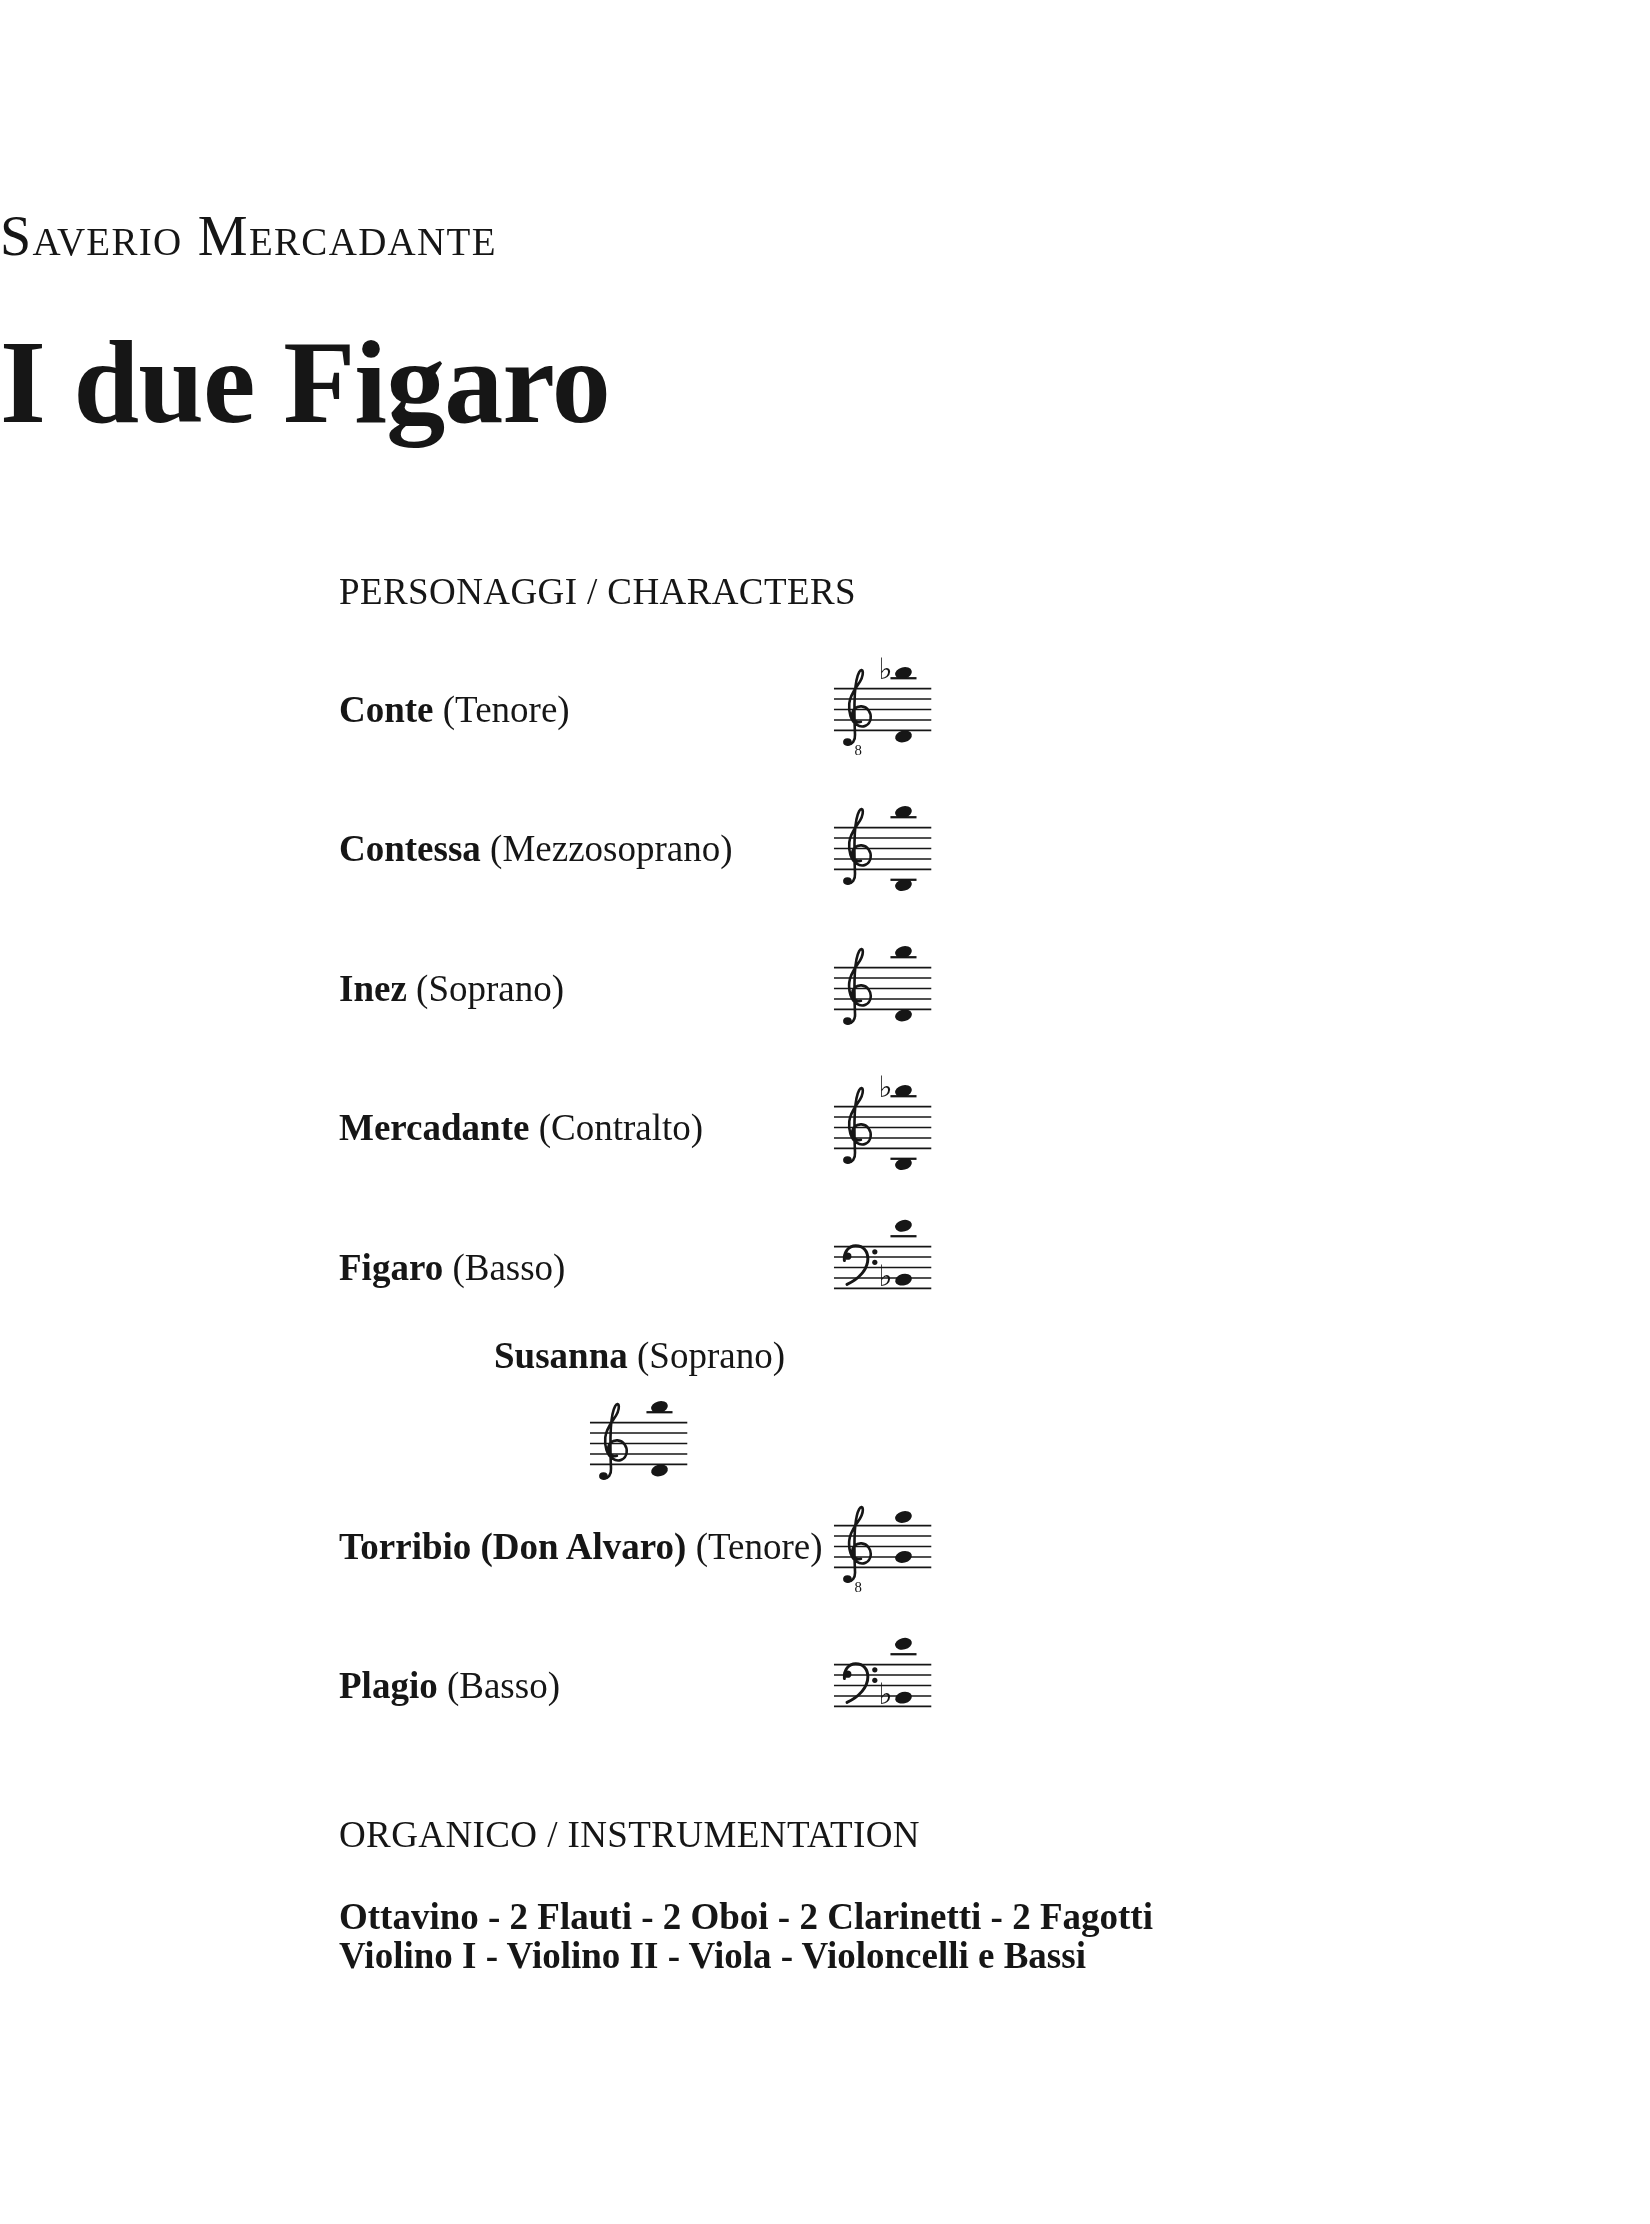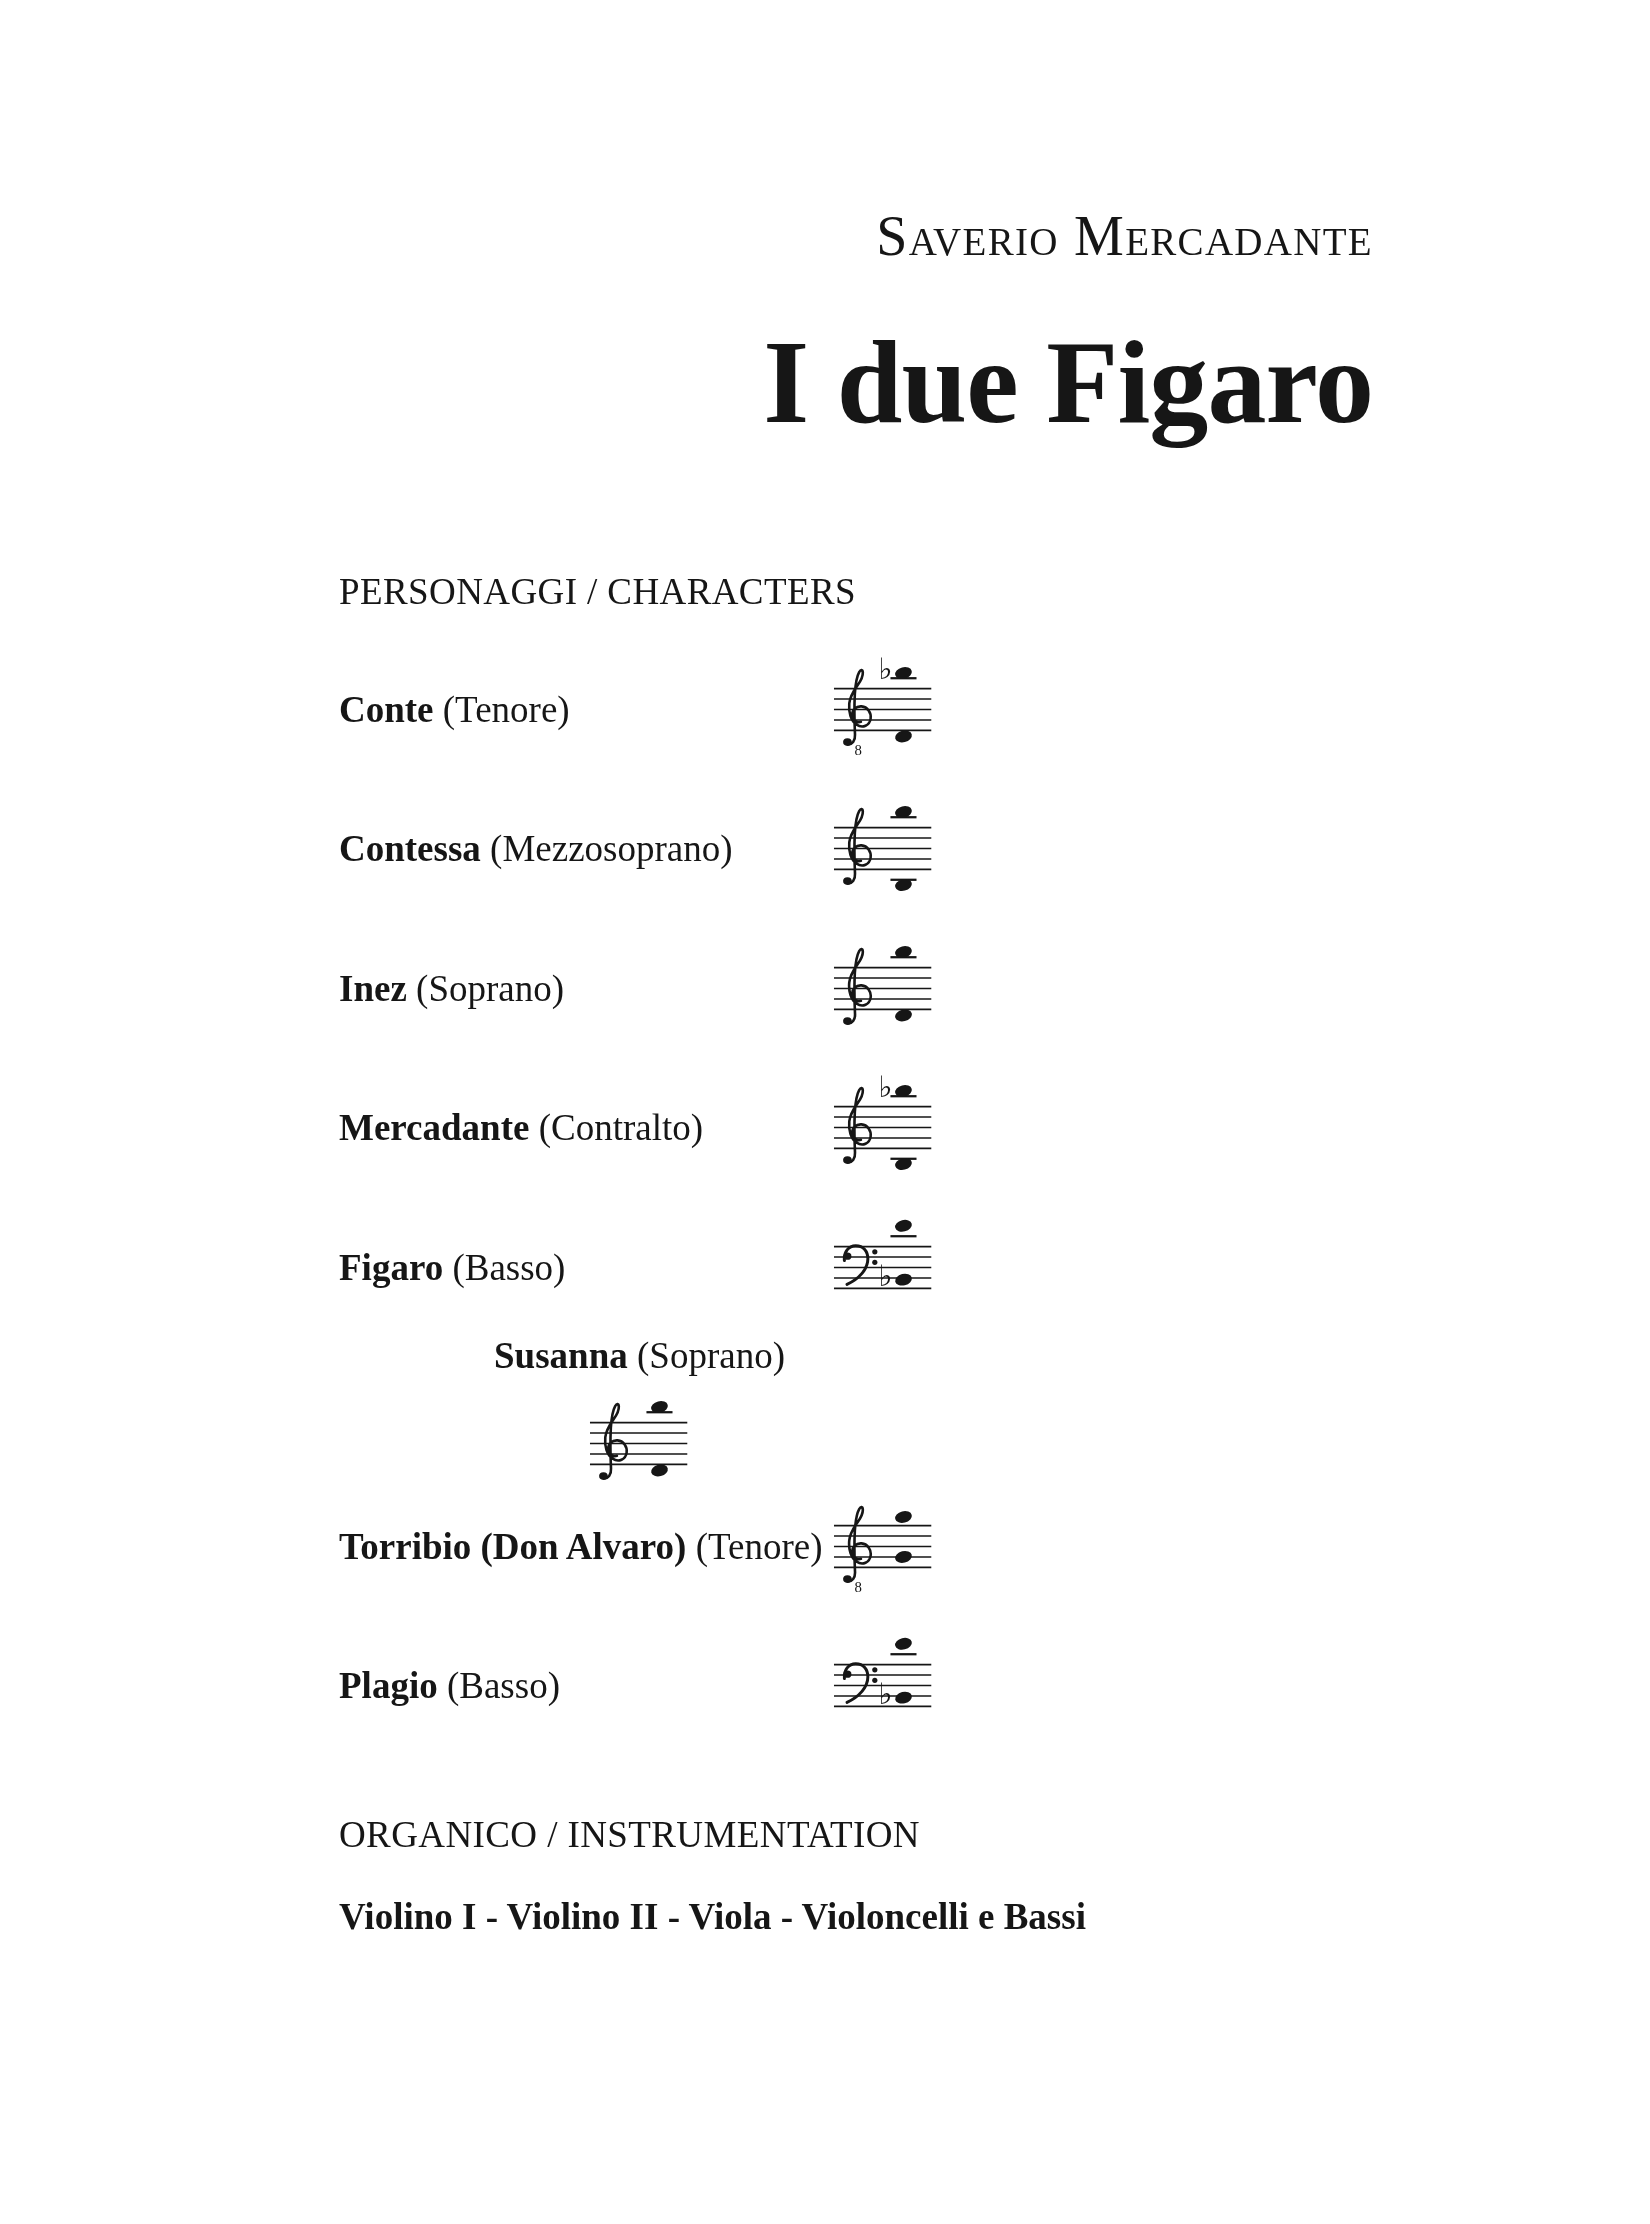--- a/index.html
+++ b/index.html
@@ -1,20 +1,20 @@
 <!DOCTYPE html>
 <html style="font-size:14px"><head>
 <meta charset="utf-8">
 <style>
   html,body{margin:0;padding:0;}
   body{
     width:1650px;height:2225px;position:relative;background:#ffffff;
     font-family:"Liberation Serif",serif;color:#161616;overflow:hidden;
   }
-  .centered{position:absolute;left:0;width:1373px;text-align:right;}
+  .centered{position:absolute;left:0;width:1373px;text-align:left;}
   .author{
     top:208px;font-size:56px;line-height:1;font-variant:small-caps;
     letter-spacing:1.3px;font-weight:400;
   }
   .title{
     top:324px;font-size:118px;line-height:1;font-weight:bold;margin:0;
     letter-spacing:-0.9px;
   }
   .heading{
     position:absolute;left:339px;font-size:37px;line-height:1;
@@ -219,15 +219,16 @@
         <text x="67" y="101" font-size="34" text-anchor="middle" fill="#161616" font-family="&quot;DejaVu Sans&quot;,sans-serif">♭</text>
         <g transform="translate(88,94) rotate(-14)">
           <ellipse cx="0" cy="0" rx="9.8" ry="6.6" fill="#161616"></ellipse>
         </g>
       </svg>
     </div>
   </div>
 
 <div class="heading" id="organico-heading">ORGANICO / INSTRUMENTATION</div>
 <div id="instrumentation">
+    <div>Ottavino - 2 Flauti - 2 Oboi - 2 Clarinetti - 2 Fagotti</div>
     <div>Violino I - Violino II - Viola - Violoncelli e Bassi</div>
   </div>
 
 
 </body></html>

